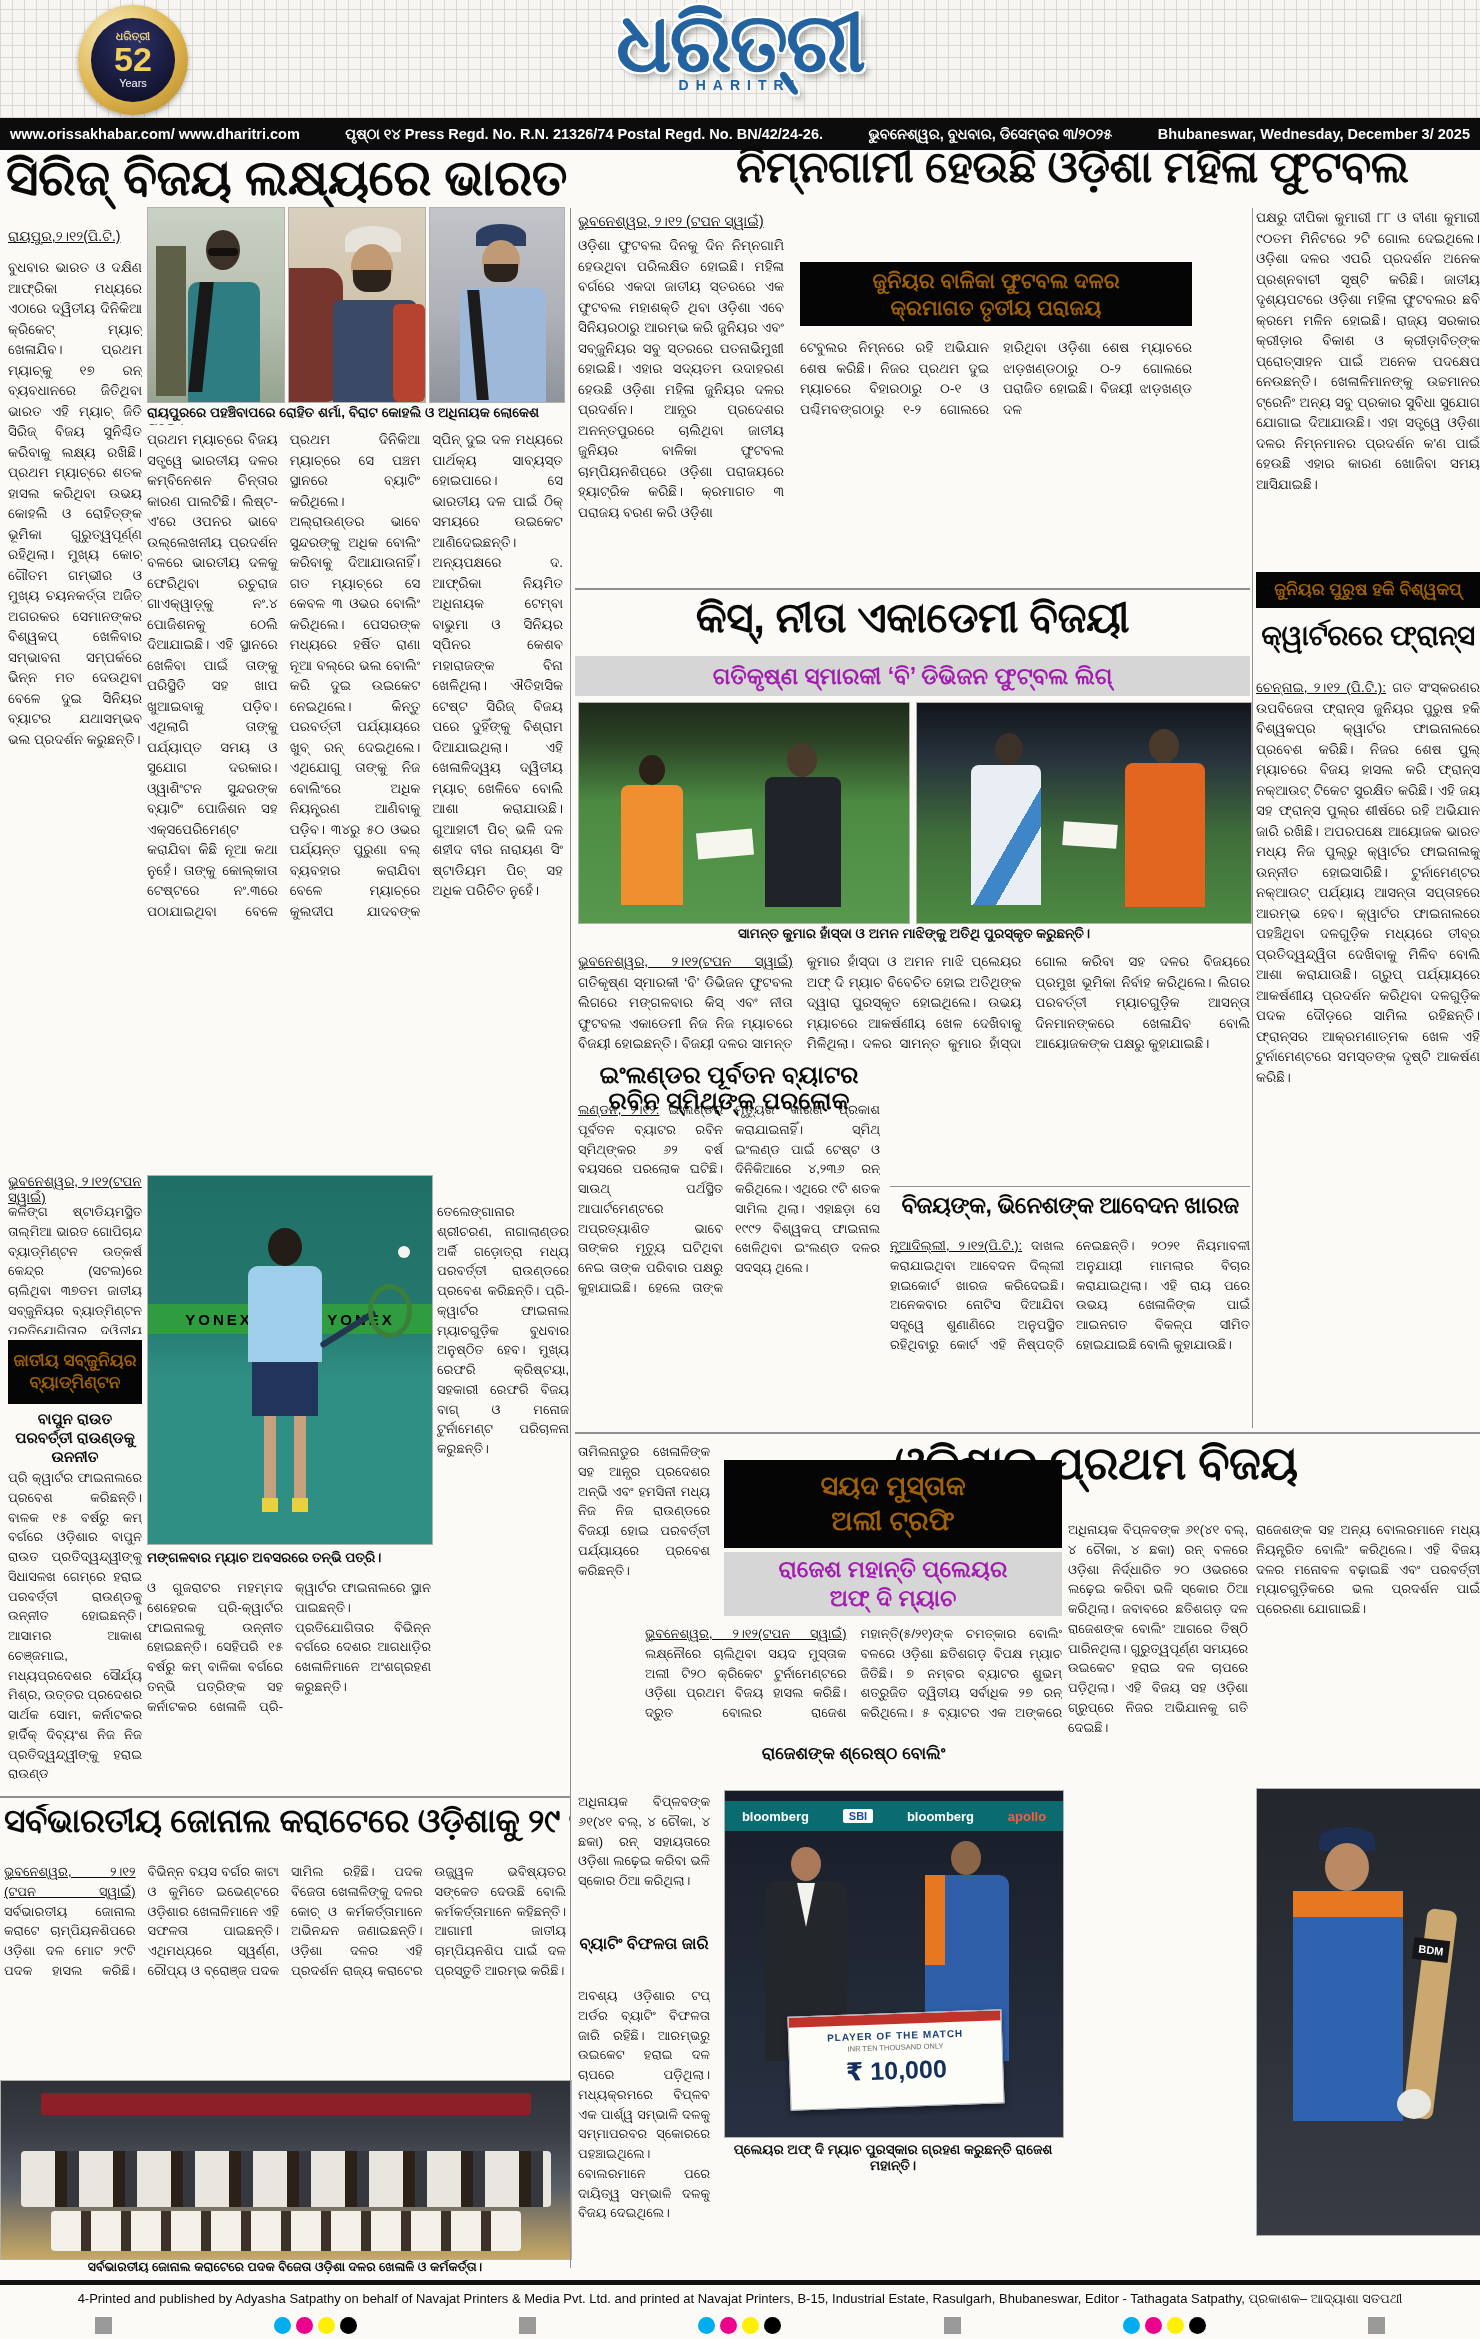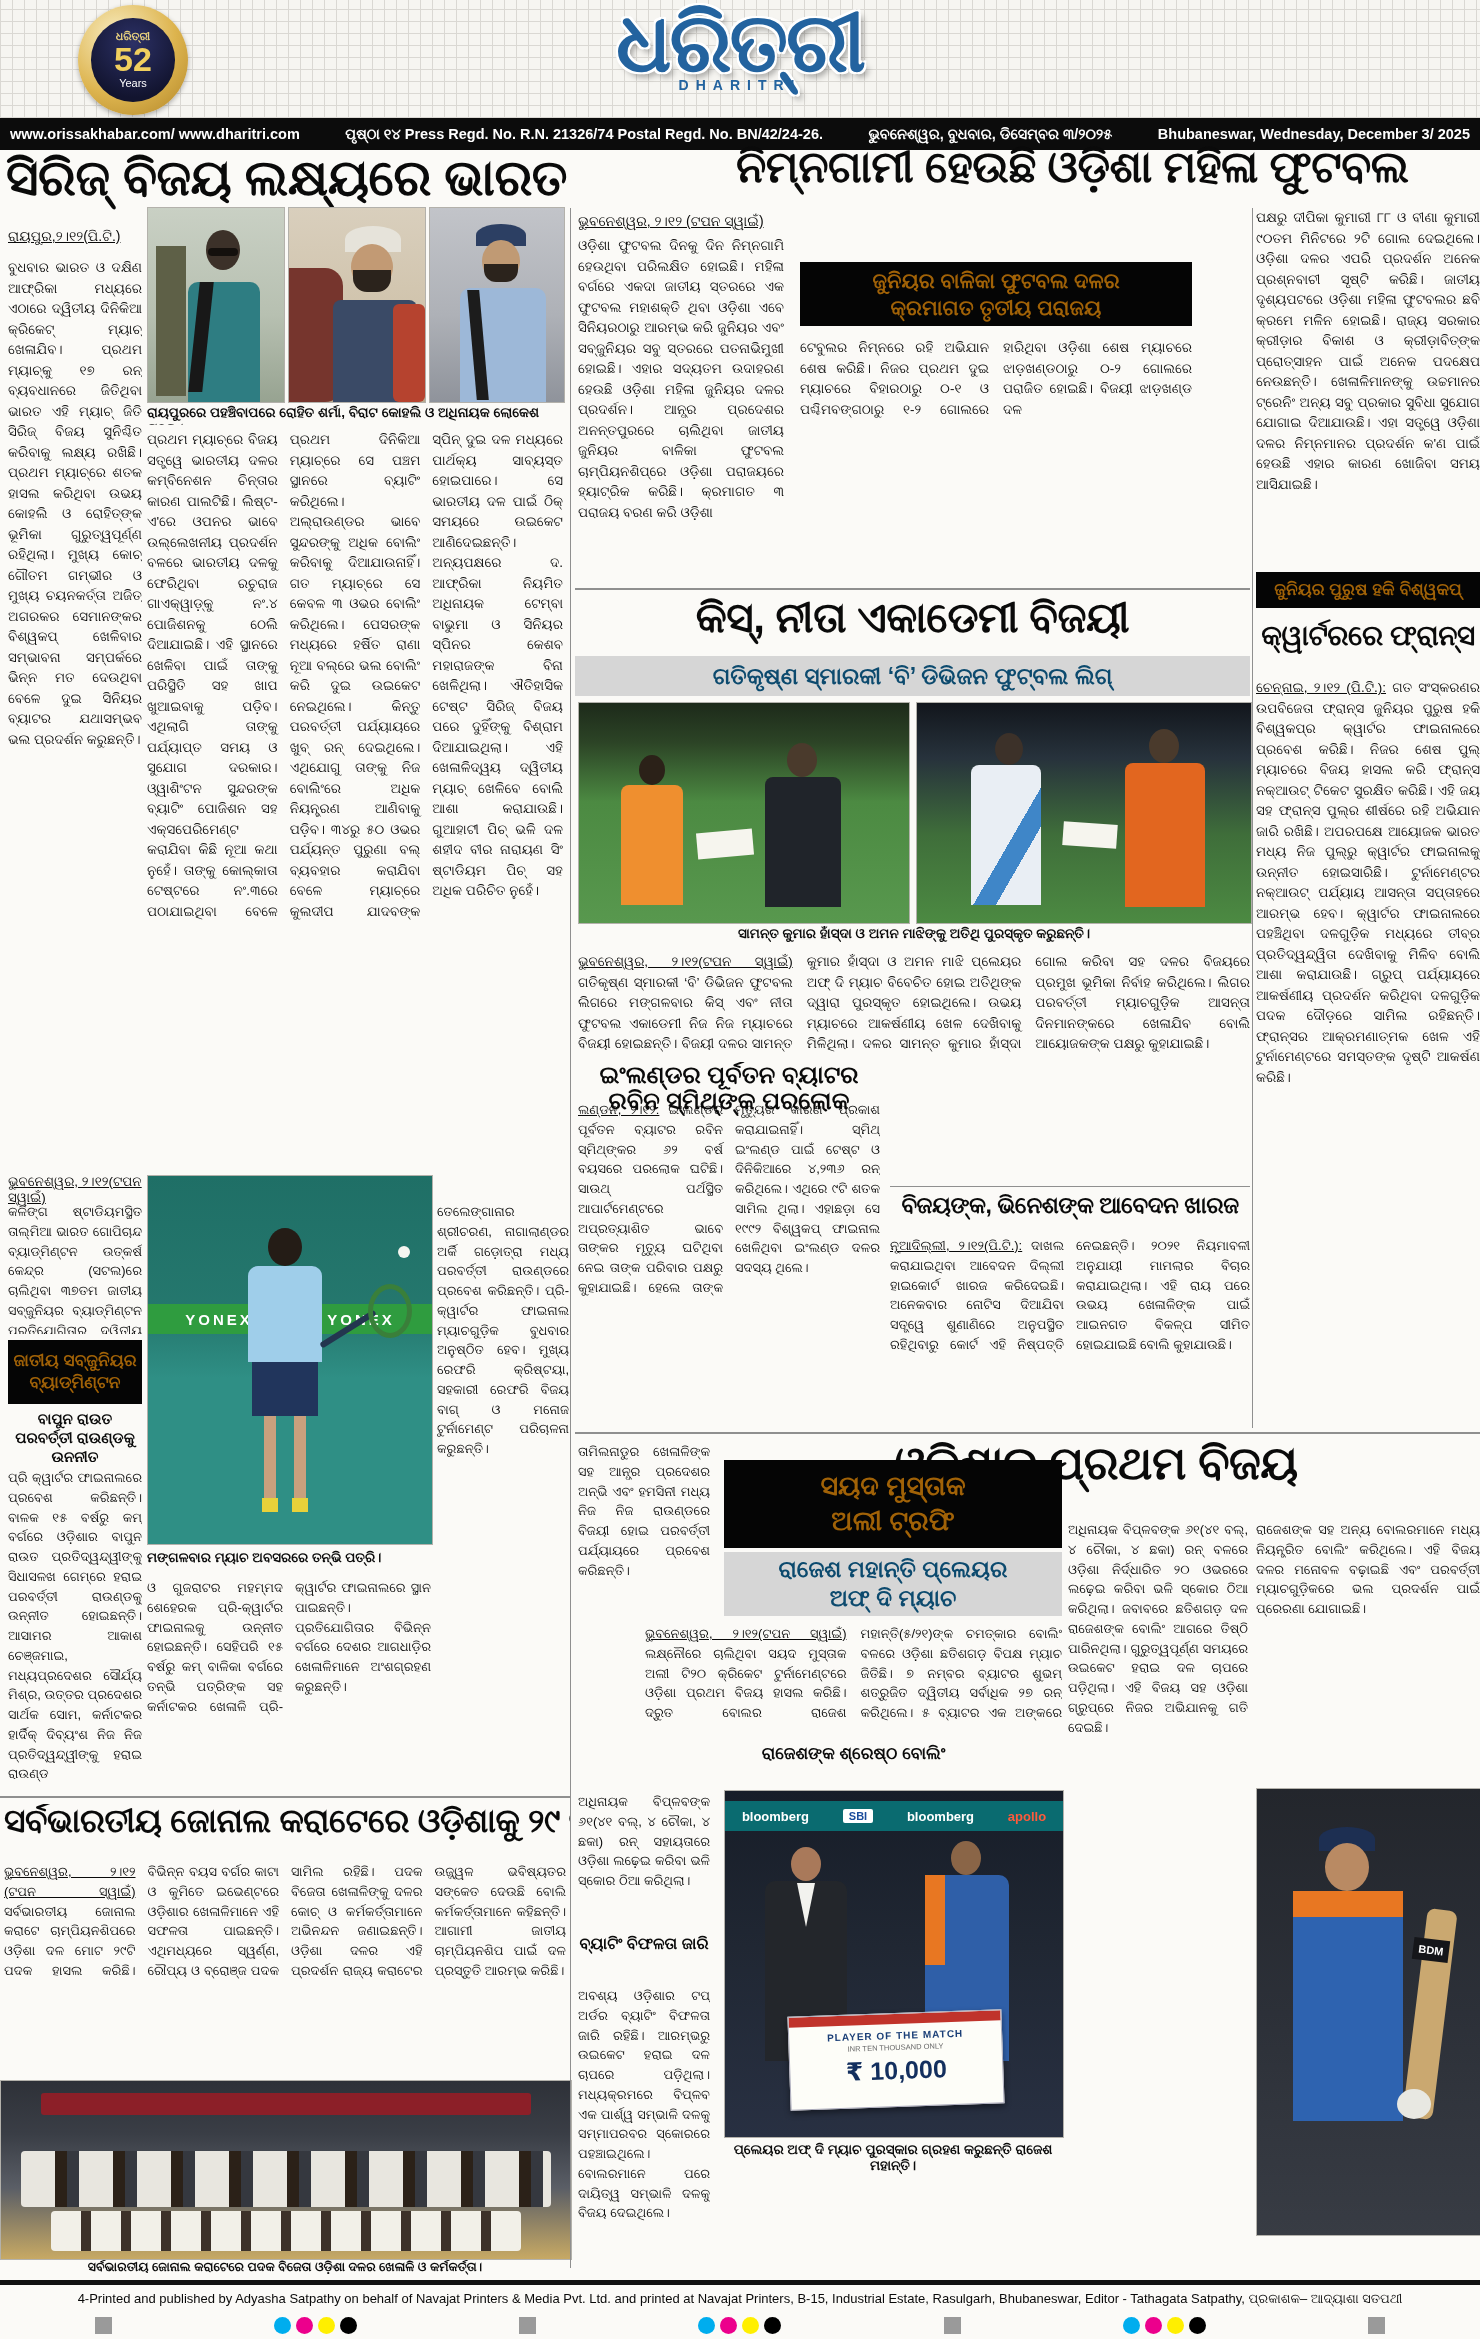--- a/index.html
+++ b/index.html
@@ -4,21 +4,21 @@
 <style>
   html,body{margin:0;padding:0;background:#dcdad4;font-family:"Liberation Sans","DejaVu Sans",sans-serif;}
   #page{position:relative;width:1480px;height:2339px;margin:0 auto;background:#fbfaf7;color:#0a0a0a;overflow:hidden;}
   .abs{position:absolute;}
   .jt{font-size:13.5px;line-height:1.52;text-align:justify;overflow:hidden;}
   .dl{font-weight:normal;text-decoration:underline;}
   .hl{font-weight:bold;line-height:1.04;letter-spacing:-0.5px;overflow:hidden;white-space:nowrap;}
   .hlw{font-weight:bold;line-height:1.1;overflow:hidden;}
   .ctr{text-align:center;}
   .kick{background:#050505;color:#a16207;font-weight:bold;display:flex;flex-direction:column;align-items:center;justify-content:center;line-height:1.3;overflow:hidden;}
-  .gbox{background:#d6d6d6;color:#0c4a6e;font-weight:bold;display:flex;flex-direction:column;align-items:center;justify-content:center;line-height:1.25;overflow:hidden;}
+  .gbox{background:#d6d6d6;color:#a21caf;font-weight:bold;display:flex;flex-direction:column;align-items:center;justify-content:center;line-height:1.25;overflow:hidden;}
   .cap{font-weight:bold;font-size:13.5px;overflow:hidden;}
   .rule{background:#8f8f8f;}
   .photo{position:absolute;overflow:hidden;border:1px solid #b3b1ab;}
   .masthead{background:
      repeating-linear-gradient(0deg,#dad8d3 0 1px,transparent 1px 12px),
      repeating-linear-gradient(90deg,#dad8d3 0 1px,transparent 1px 12px),
      #f6f5f1;}
   .logo-odia{font-weight:bold;color:#23639f;letter-spacing:-2px;
      text-shadow:2px 2px 0 #fff,-2px -2px 0 #fff,2px -2px 0 #fff,-2px 2px 0 #fff,4px 5px 6px rgba(0,0,0,.35);}
   .logo-latin{font-weight:bold;color:#23639f;letter-spacing:7px;}
@@ -155,21 +155,21 @@
   <div class="abs dl" style="left:8px;top:1174px;width:140px;font-size:13.5px;">ଭୁବନେଶ୍ୱର, ୨।୧୨(ଟପନ ସ୍ୱାଇଁ)</div>
   <div class="abs jt" style="left:8px;top:1202px;width:134px;height:132px;font-size:13px;">କଳିଙ୍ଗ ଷ୍ଟାଡିୟମସ୍ଥିତ ତାଲ୍‌ମିଆ ଭାରତ ଗୋପିଚାନ୍ଦ ବ୍ୟାଡ୍‌ମିଣ୍ଟନ ଉତ୍କର୍ଷ କେନ୍ଦ୍ର (ସଟଲ)ରେ ଚାଲିଥିବା ୩୭ତମ ଜାତୀୟ ସବ୍‌ଜୁନିୟର ବ୍ୟାଡ୍‌ମିଣ୍ଟନ ପ୍ରତିଯୋଗିତାର ଦ୍ୱିତୀୟ ଦିବସରେ ମୋଟ ୧୫୯ଟି ମ୍ୟାଚ୍ ଅନୁଷ୍ଠିତ ହୋଇଛି। ଟାଇଟଲ ଦାବିଦାର ଓଡ଼ିଶାର ତନ୍ଭି ପତ୍ରି ୧୫ ବର୍ଷରୁ କମ୍ ସିଙ୍ଗଲ୍‌ରେ ପ୍ରଭାବୀ ପ୍ରଦର୍ଶନ କରିବାସହ</div>
   <div class="abs kick" style="left:8px;top:1340px;width:134px;height:64px;font-size:17px;">
     <span>ଜାତୀୟ ସବ୍‌ଜୁନିୟର</span>
     <span>ବ୍ୟାଡ୍‌ମିଣ୍ଟନ</span>
   </div>
   <div class="abs ctr" style="left:8px;top:1410px;width:134px;height:52px;font-weight:bold;font-size:15px;line-height:1.25;overflow:hidden;">ବାପୁନ ରାଉତ ପରବର୍ତ୍ତୀ ରାଉଣ୍ଡକୁ ଉନ୍ନୀତ</div>
   <div class="abs jt" style="left:8px;top:1468px;width:134px;height:326px;font-size:13px;">ପ୍ରି କ୍ୱାର୍ଟର ଫାଇନାଲରେ ପ୍ରବେଶ କରିଛନ୍ତି। ବାଳକ ୧୫ ବର୍ଷରୁ କମ୍ ବର୍ଗରେ ଓଡ଼ିଶାର ବାପୁନ ରାଉତ ପ୍ରତିଦ୍ୱନ୍ଦ୍ୱୀଙ୍କୁ ସିଧାସଳଖ ଗେମ୍‌ରେ ହରାଇ ପରବର୍ତ୍ତୀ ରାଉଣ୍ଡକୁ ଉନ୍ନୀତ ହୋଇଛନ୍ତି। ଆସାମର ଆକାଶ ଚେଞ୍ଜମାଇ, ମଧ୍ୟପ୍ରଦେଶର ସୌର୍ଯ୍ୟ ମିଶ୍ର, ଉତ୍ତର ପ୍ରଦେଶର ସାର୍ଥକ ସୋମ, କର୍ନାଟକର ହାର୍ଦିକ୍ ଦିବ୍ୟଂଶ ନିଜ ନିଜ ପ୍ରତିଦ୍ୱନ୍ଦ୍ୱୀଙ୍କୁ ହରାଇ ରାଉଣ୍ଡ</div>
 
   <div class="photo" style="left:147px;top:1175px;width:284px;height:368px;background:linear-gradient(180deg,#1f6f66 0%,#25786e 38%,#2f8f85 55%,#2f8f85 100%);">
-    <div class="board" style="left:0;top:128px;width:284px;height:30px;background:#2f9c3f;color:#ffffff;font-size:15px;letter-spacing:3px;">
+    <div class="board" style="left:0;top:128px;width:284px;height:30px;background:#2f9c3f;color:#000000;font-size:15px;letter-spacing:3px;">
       <span>YONEX</span>
       <span>YONEX</span>
     </div>
     <div class="head-c" style="left:120px;top:52px;width:34px;height:38px;background:#241c16;"></div>
     <div class="fig" style="left:100px;top:90px;width:74px;height:96px;background:#9fceea;border-radius:10px 10px 0 0;"></div>
     <div class="fig" style="left:104px;top:186px;width:66px;height:54px;background:#21355c;"></div>
     <div class="fig" style="left:116px;top:240px;width:12px;height:86px;background:#c9a07d;"></div>
     <div class="fig" style="left:146px;top:240px;width:12px;height:86px;background:#c9a07d;"></div>
     <div class="fig" style="left:114px;top:322px;width:16px;height:14px;background:#e8d13a;"></div>
     <div class="fig" style="left:144px;top:322px;width:16px;height:14px;background:#e8d13a;"></div>

